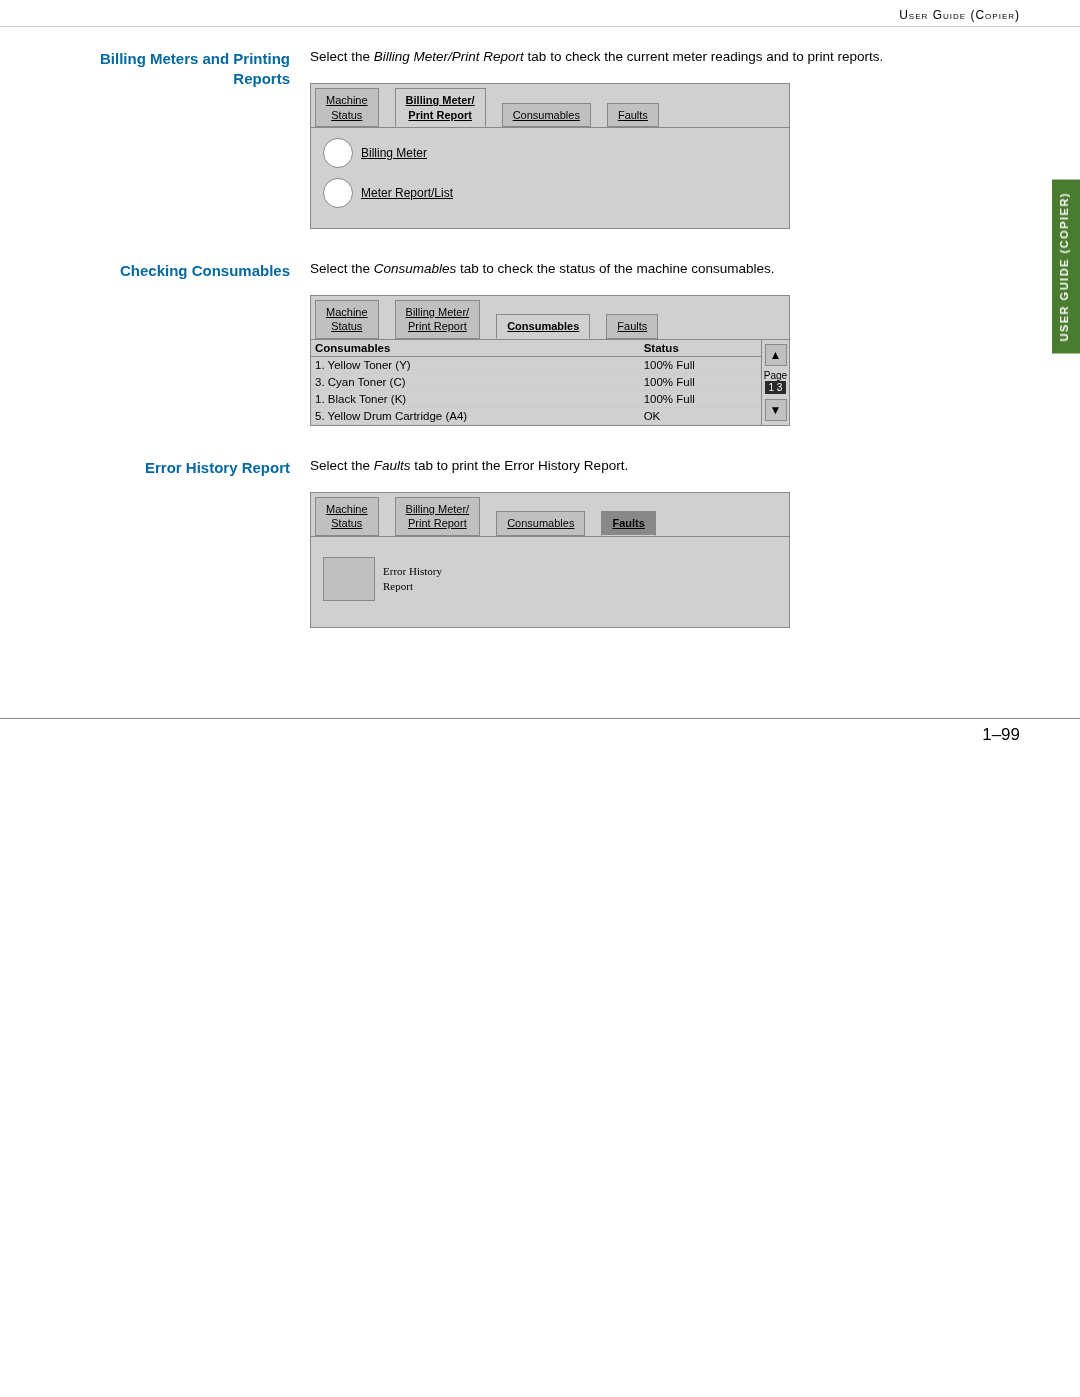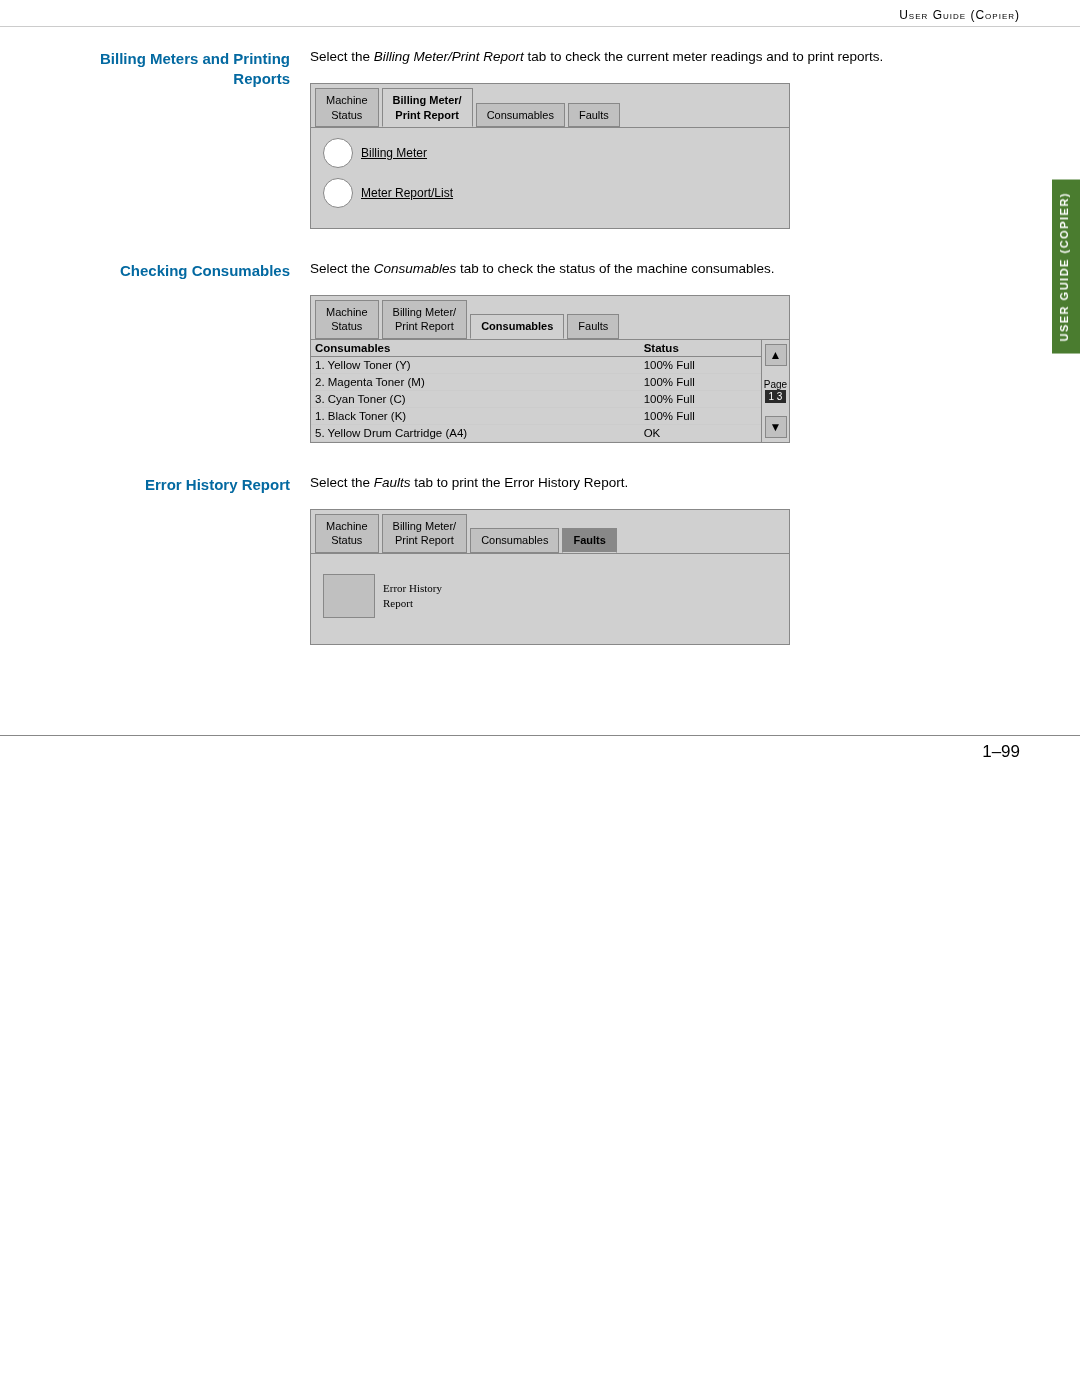--- a/index.html
+++ b/index.html
@@ -99,24 +99,25 @@
       background: #d0d0d0;
       padding: 4px 4px 0 4px;
       border-bottom: 1px solid #888;
     }
 
     .tab {
       padding: 4px 10px;
       font-size: 11px;
       border: 1px solid #888;
       background: #c0c0c0;
-      margin-right: 3px;
+      margin-right: 16px;
       cursor: pointer;
       line-height: 1.3;
       text-align: center;
+      text-decoration: underline;
     }
 
     .tab.active {
       background: #d0d0d0;
       border-bottom: 1px solid #d0d0d0;
       font-weight: bold;
       z-index: 1;
     }
 
     .tab.dark {
@@ -326,24 +327,20 @@
             <table class="consumables-table">
               <thead>
                 <tr>
                   <th>Consumables</th>
                   <th>Status</th>
                 </tr>
               </thead>
               <tbody id="consumables-tbody">
               <tr>
                     <td>1. Yellow Toner (Y)</td>
-                    <td>100% Full</td>
-                  </tr>
-                  <tr>
-                    <td>2. Magenta Toner (M)</td>
                     <td>100% Full</td>
                   </tr>
                   <tr>
                     <td>3. Cyan Toner (C)</td>
                     <td>100% Full</td>
                   </tr>
                   <tr>
                     <td>1. Black Toner (K)</td>
                     <td>100% Full</td>
                   </tr>

